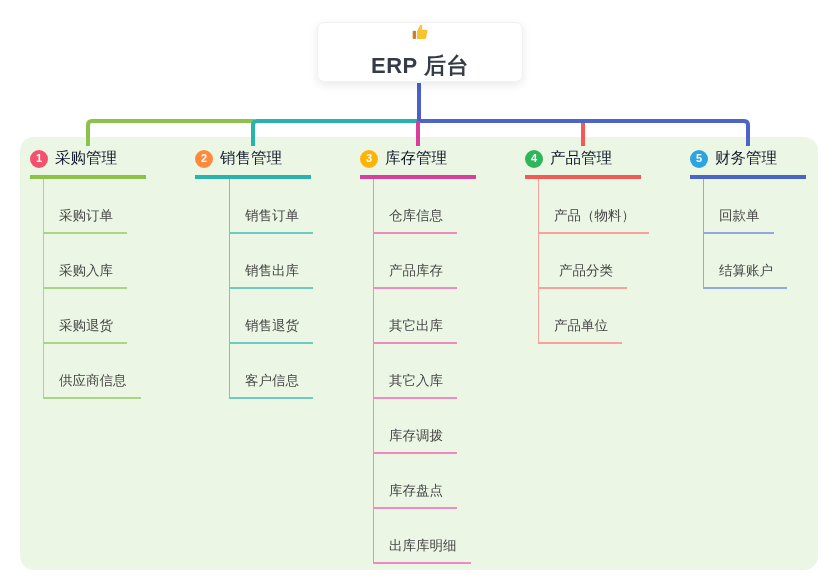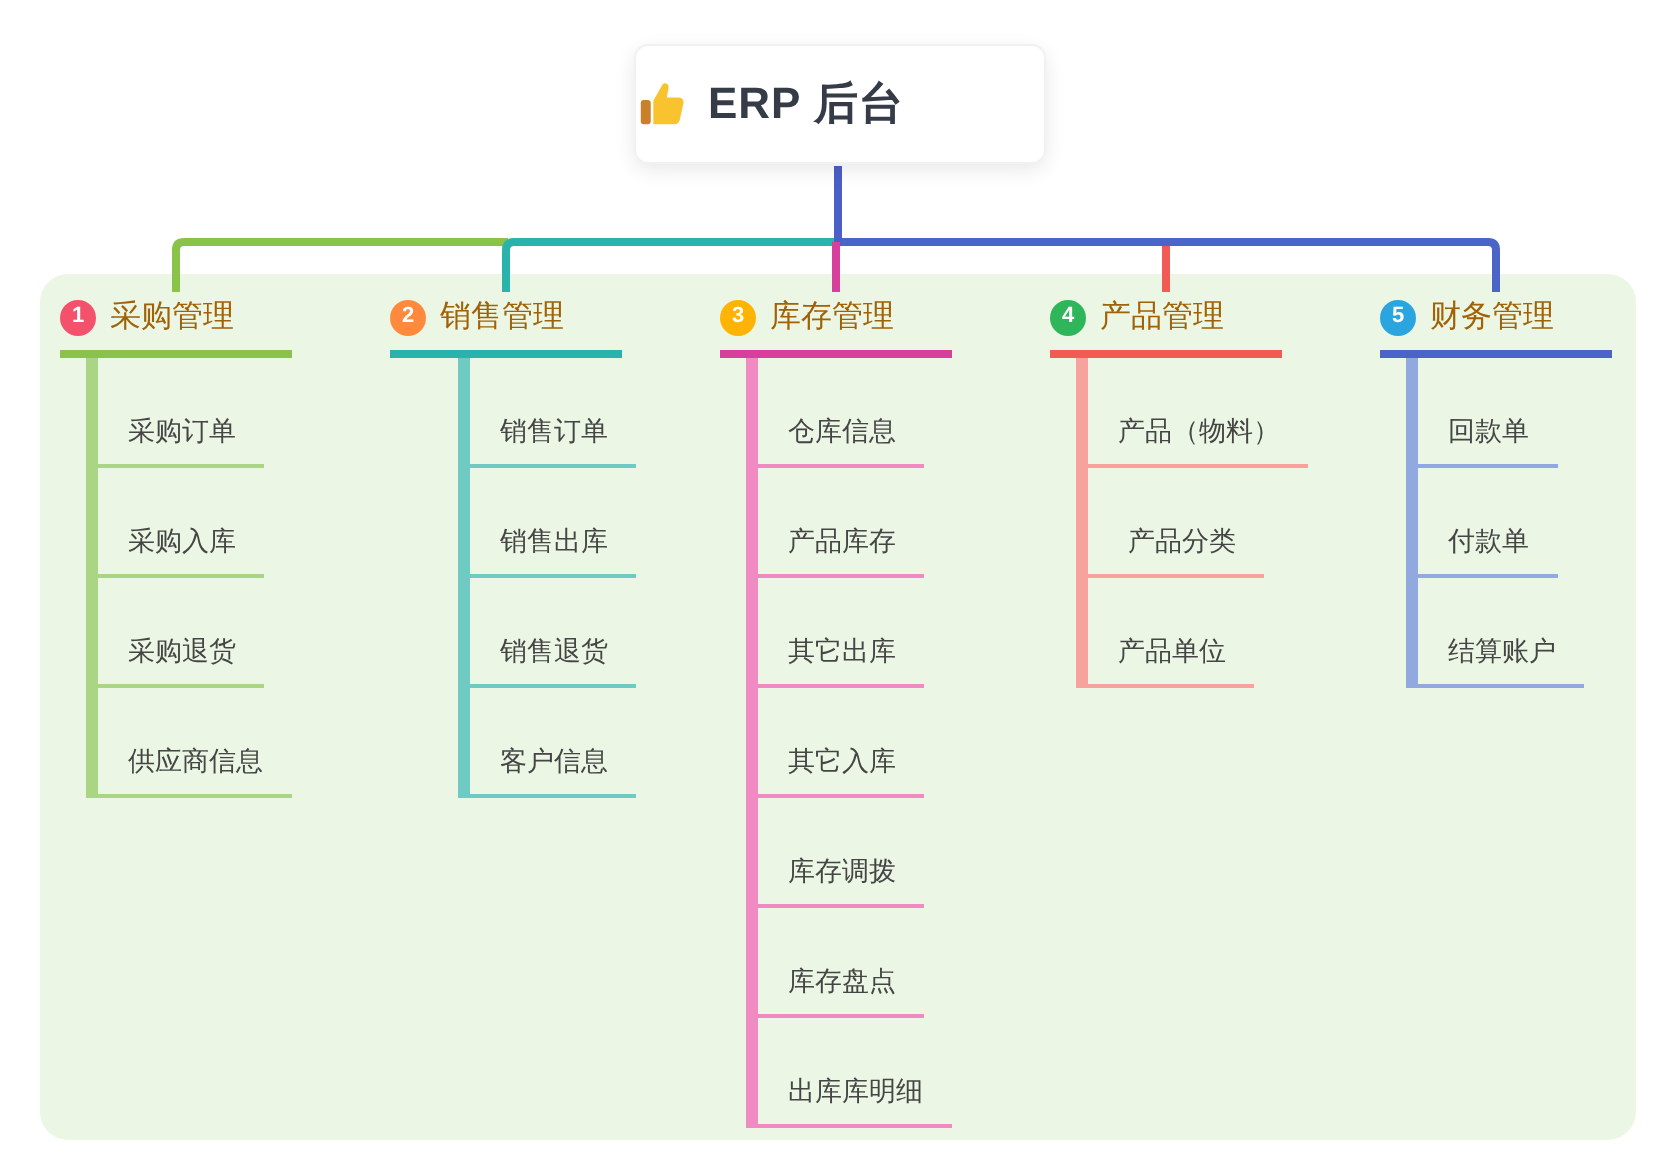--- a/index.html
+++ b/index.html
@@ -11,38 +11,38 @@
   .canvas{position:absolute;inset:0;width:839px;height:588px;}
   .panel{
     position:absolute;left:20px;top:137px;width:798px;height:433px;
     border-radius:14px;
   }
   #connectors{position:absolute;left:0;top:0;pointer-events:none;}
   .root-node{
     position:absolute;left:317px;top:22px;width:206px;height:60px;
     background:#ffffff;border:1px solid #f1f1f1;border-radius:7px;
     box-shadow:0 3px 10px rgba(0,0,0,0.09);
-    display:flex;align-items:center;gap:10px;
-    box-sizing:border-box;z-index:3;
+    display:flex;align-items:center;justify-content:center;gap:10px;
+    box-sizing:border-box;z-index:3;flex-direction:column;
   }
   .root-title{font-size:22px;font-weight:600;color:#353c48;letter-spacing:0.5px;}
   .thumb-icon{width:26px;height:26px;display:block;}
   .branch{position:absolute;width:116px;z-index:2;}
   .branch-head{
     display:flex;align-items:center;gap:7px;
     padding-bottom:6px;width:116px;box-sizing:border-box;
     border-bottom:4px solid #000;
   }
   .badge{
     width:18px;height:18px;border-radius:50%;flex:0 0 18px;
     color:#fff;font-size:11px;font-weight:bold;
     display:flex;align-items:center;justify-content:center;line-height:1;
   }
-  .branch-label{font-size:15.5px;font-weight:500;color:#a16207;white-space:nowrap;}
-  .children{border-left:6px solid #8b5cf6;margin-left:13px;}
+  .branch-label{font-size:15.5px;font-weight:500;color:#0f172a;white-space:nowrap;}
+  .children{border-left:1px solid #8b5cf6;margin-left:13px;}
   .child{height:55px;display:flex;align-items:flex-end;}
   .child-label{
     display:inline-block;border-bottom:2px solid #ccc;
     padding:0 14px 7px 15px;font-size:13.5px;color:#454545;white-space:nowrap;
   }
 </style>
 </head>
 <body style="background: rgb(255, 255, 255);">
 
 <div class="canvas">
@@ -173,23 +173,20 @@
   <div class="branch" style="left: 690px; top: 148px;">
     <div class="branch-head" style="border-bottom-color: rgb(74, 100, 200);">
       <span class="badge" style="background: rgb(42, 165, 224);">5</span>
       <span class="branch-label">财务管理</span>
     </div>
     <div class="children" style="border-left-color: rgb(146, 169, 224);">
   <div class="child">
     <span class="child-label" style="border-bottom-color: rgb(146, 169, 224);">回款单</span>
   </div>
 
-  <div class="child">
-    <span class="child-label" style="border-bottom-color: rgb(146, 169, 224);">付款单</span>
-  </div>
 
   <div class="child">
     <span class="child-label" style="border-bottom-color: rgb(146, 169, 224);">结算账户</span>
   </div>
 </div>
   </div>
 </div>
 </div>
 
 </body></html>

